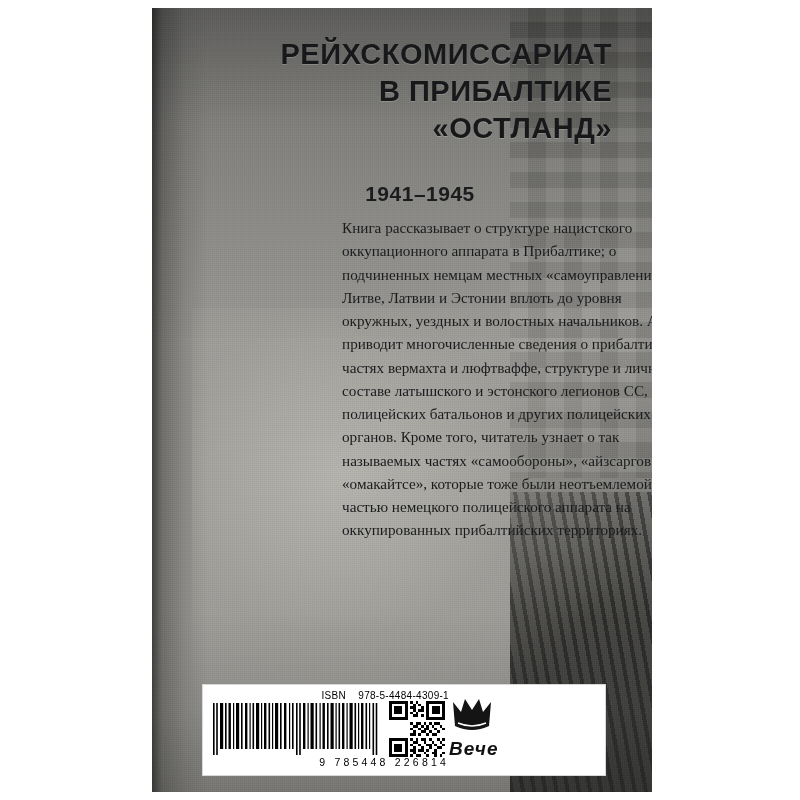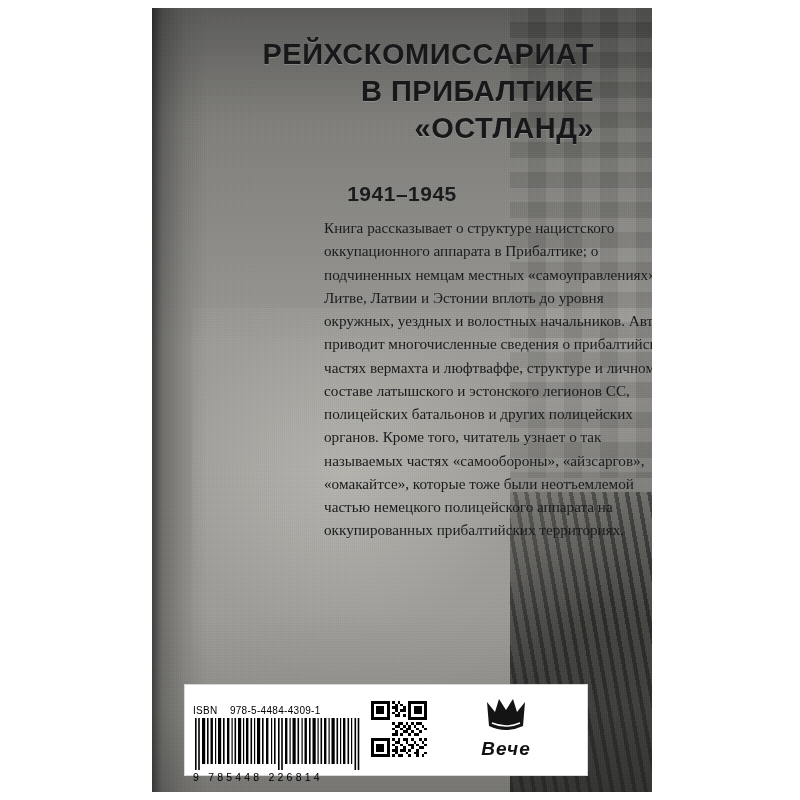--- a/index.html
+++ b/index.html
@@ -71,21 +71,21 @@
   }
   #tex-grain {
     left: 0; top: 0; width: 500px; height: 784px;
     background-image:
       repeating-linear-gradient(0deg, rgba(0,0,0,0.035) 0px, rgba(0,0,0,0.035) 1px, rgba(255,255,255,0.025) 1px, rgba(255,255,255,0.025) 2px),
       repeating-linear-gradient(90deg, rgba(0,0,0,0.03) 0px, rgba(0,0,0,0.03) 1px, rgba(255,255,255,0.02) 1px, rgba(255,255,255,0.02) 2px);
     opacity: 0.55;
   }
   #cover-inner {
     position: absolute;
-    left: 0; top: 0; width: 500px; height: 784px;
+    left: 18px; top: 0; width: 500px; height: 784px;
   }
   
   #title-block {
     position: absolute;
     left: 20px;
     top: 28px;
     width: 460px;
     text-align: right;
     padding-right: 38px;
     box-sizing: border-box;
@@ -134,22 +134,23 @@
     background: #ffffff;
     border: 1px solid #d8d8d8;
     box-sizing: border-box;
     display: flex;
     align-items: flex-start;
   }
   #isbn-left {
     position: relative;
     width: 246px;
     height: 100%;
-    padding: 20px 0 0 8px;
+    padding: 5px 0 0 8px;
     box-sizing: border-box;
+    text-align: right;
   }
   #isbn-text {
     font-family: "Liberation Sans", sans-serif;
     font-size: 10px;
     color: #000;
     letter-spacing: 0.3px;
     margin-bottom: 2px;
   }
   #barcode {
     width: 178px;
@@ -169,21 +170,21 @@
     top: 16px;
     width: 56px;
     height: 56px;
   }
   #publisher {
     width: 150px;
     height: 100%;
     position: relative;
     display: flex;
     flex-direction: column;
-    align-items: center;
+    align-items: flex-start;
     justify-content: center;
     padding-bottom: 4px;
     box-sizing: border-box;
   }
   #publisher-mark {
     width: 46px;
     height: 40px;
   }
   #publisher-name {
     font-family: "Liberation Sans", sans-serif;

